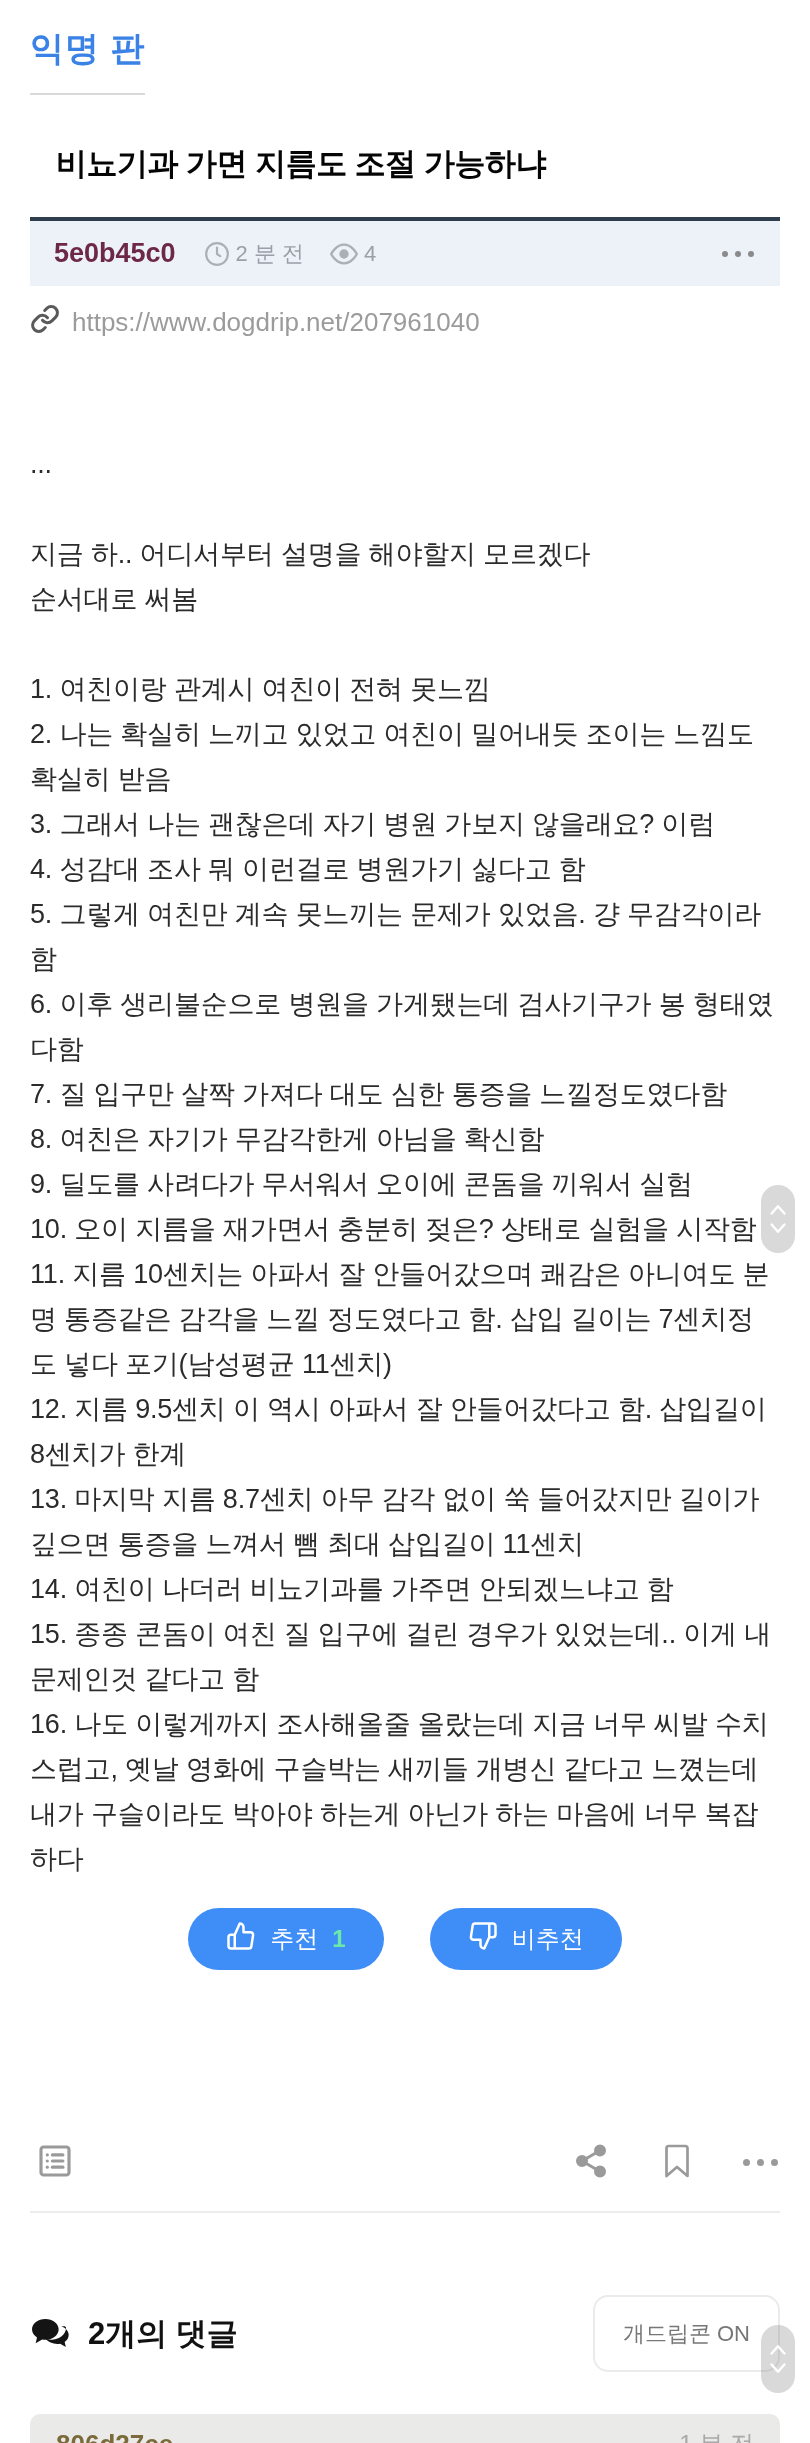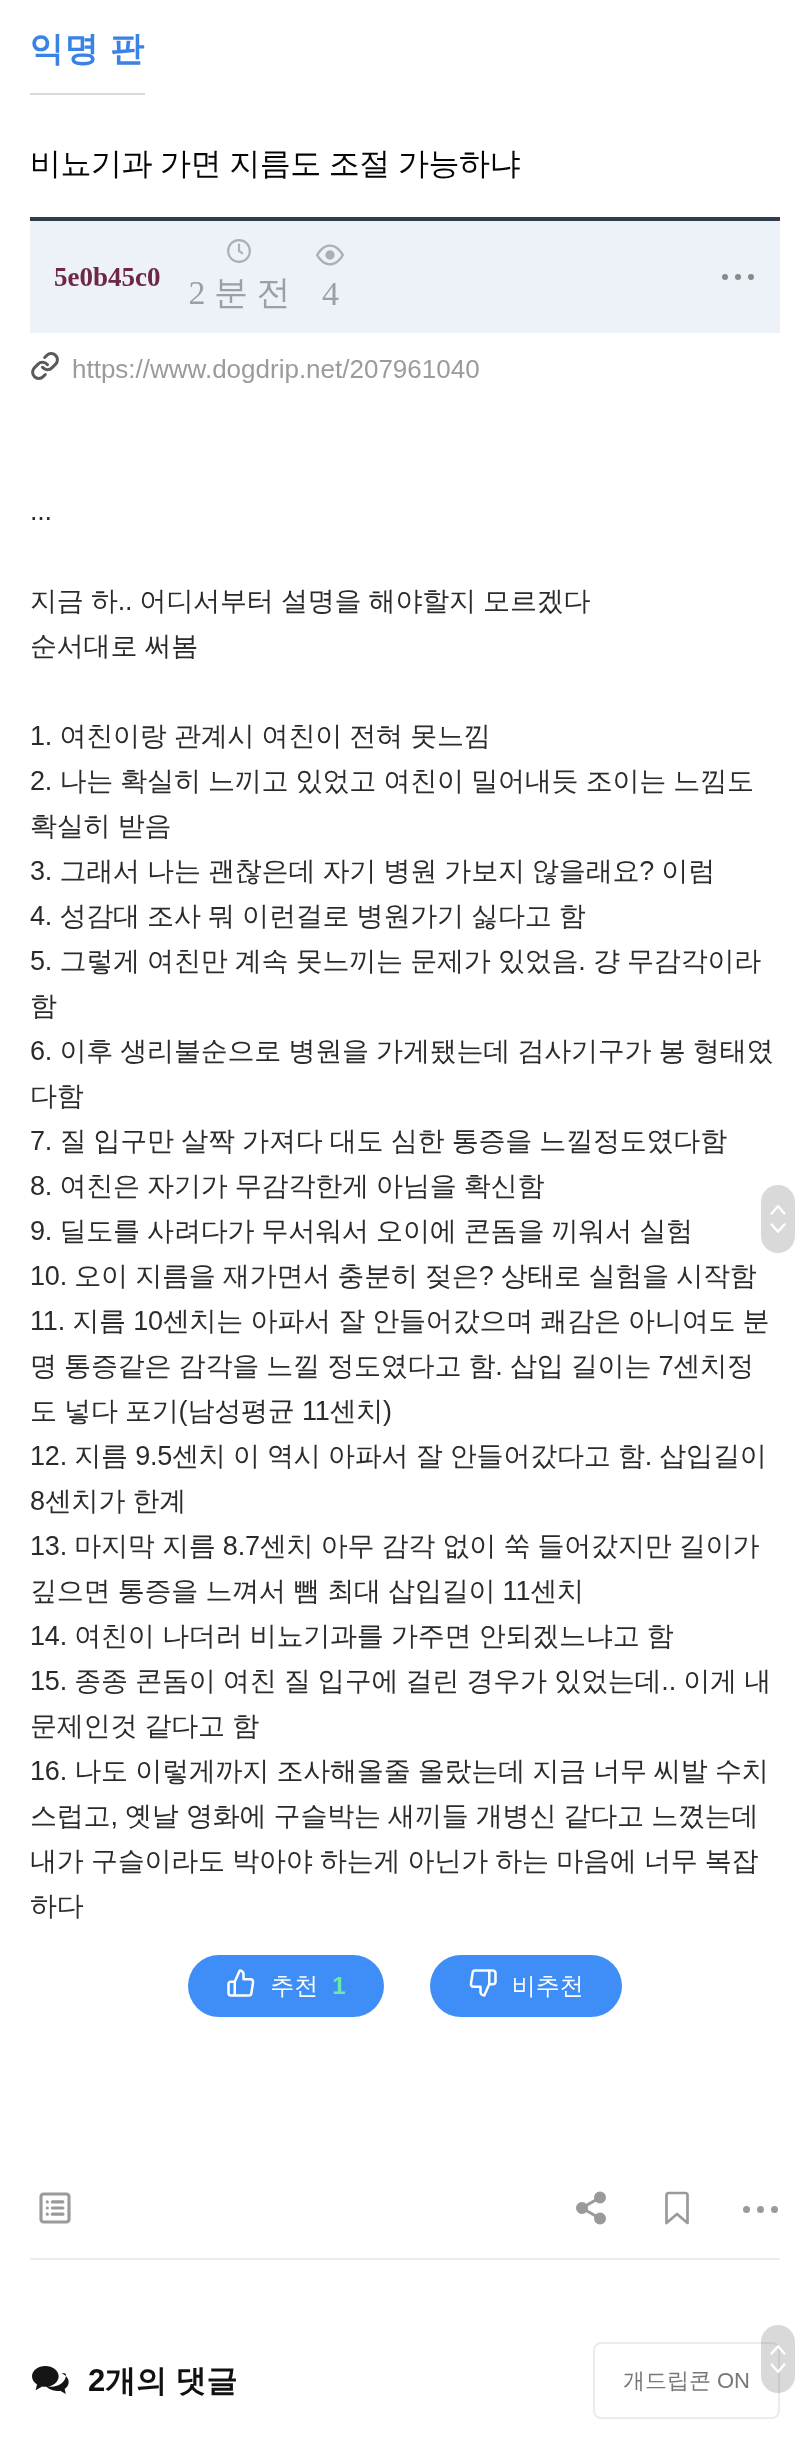--- a/index.html
+++ b/index.html
@@ -7,27 +7,27 @@
   body { font-family:"Liberation Sans","DejaVu Sans",sans-serif; color:#222; }
   .page { position:relative; width:810px; height:2443px; margin:0 auto; overflow:hidden; background:#fff; }
   .inner { padding:0 30px; }
 
   
   .board-header { padding-top:26px; }
   .board-title { display:inline-block; font-size:34px; font-weight:700; color:#3b82e6;
                  padding-bottom:21px; border-bottom:2px solid #d9d9d9; letter-spacing:1px; cursor:pointer; }
 
   
-  .post-title { margin-top:48px; font-size:31px; font-weight:400; color:#050505; letter-spacing:-0.5px; }
+  .post-title { margin-top:48px; font-size:31px; font-weight:700; color:#050505; letter-spacing:-0.5px;margin-left:26px; }
 
   
   .meta-bar { margin-top:32px; border-top:4px solid #2f3e4c; background:#edf1f8;
-              display:flex; align-items:center; padding:17px 24px;font-family:Liberation Serif, serif; }
+              display:flex; align-items:center; padding:17px 24px; }
   .meta-author { color:#6d2747; font-weight:700; font-size:27px; margin-right:28px; }
-  .meta-item { display:flex; align-items:center; gap:6px; color:#9aa0a6; font-size:34px; margin-right:26px;flex-direction:column; }
+  .meta-item { display:flex; align-items:center; gap:6px; color:#9aa0a6; font-size:22px; margin-right:26px; }
   .meta-item svg { display:block; }
   .meta-spacer { flex:1; }
   .dots { display:flex; gap:7px; align-items:center; cursor:pointer; padding:6px 2px; }
   .dots i { width:6px; height:6px; border-radius:50%; background:#8a8a8a; }
 
   
   .link-row { margin-top:18px; display:flex; align-items:flex-end; gap:12px; }
   .link-row a { color:#9b9b9b; font-size:26px; text-decoration:none; }
 
   
@@ -47,21 +47,21 @@
   .tool-btn { background:none; border:none; cursor:pointer; padding:4px; display:flex; align-items:center; }
   .toolbar .right-group { display:flex; align-items:center; gap:42px; }
 
   .divider { margin-top:22px; border-top:2px solid #ececec; }
 
   
   .comments-head { margin-top:82px; display:flex; align-items:center; }
   .comments-title { display:flex; align-items:center; gap:14px; font-size:31px; font-weight:700; color:#111; }
   .comments-title svg { display:block; }
   .head-spacer { flex:1; }
-  .dogdripcon-btn { background:#fff; border:2px solid #ebebeb; border-radius:8px; color:#777;
+  .dogdripcon-btn { background:#fff; border:2px solid #ebebeb; border-radius:15px; color:#777;
                     font-size:22px; padding:0 28px; height:77px; font-family:inherit; cursor:pointer; }
 
   .comment-card { margin-top:42px; }
   .comment-header { background:#eaeae8; border-radius:10px 10px 0 0; display:flex; align-items:center;
                     padding:14px 26px; }
   .comment-author { color:#7b6b3a; font-weight:700; font-size:26px; }
   .comment-time { margin-left:auto; color:#a9a9a9; font-size:24px; }
 
   
   .scroll-pill { position:absolute; right:15px; width:34px; height:68px; border-radius:17px;

